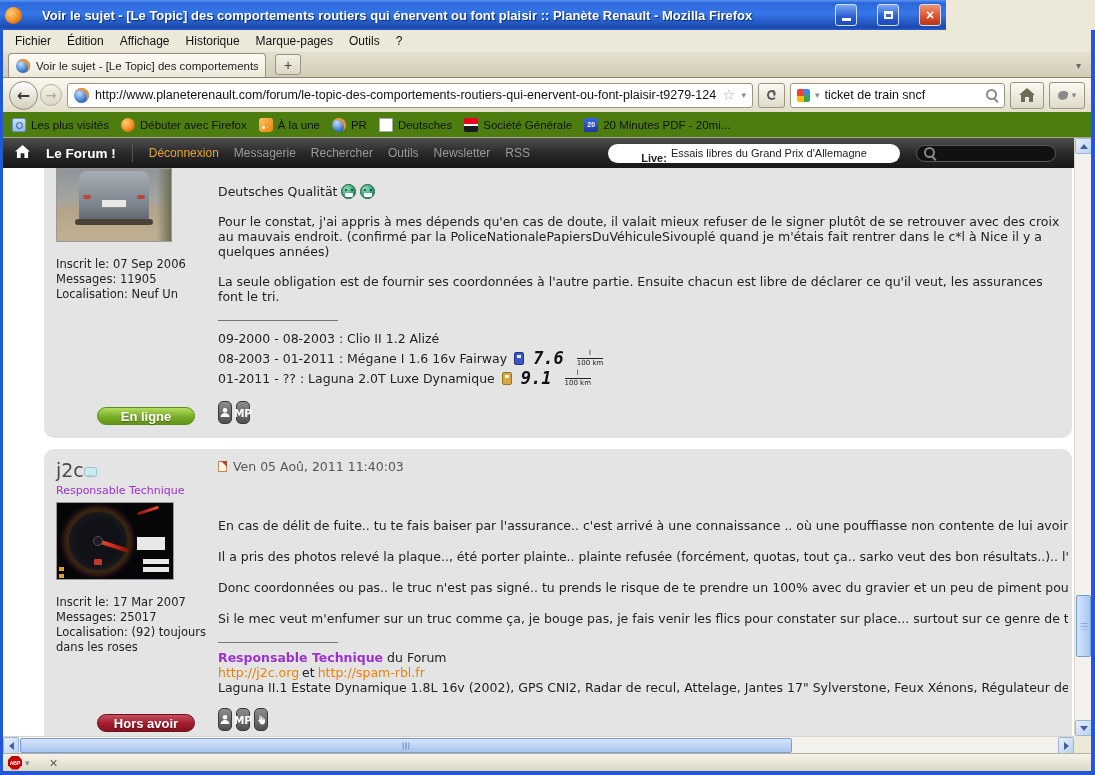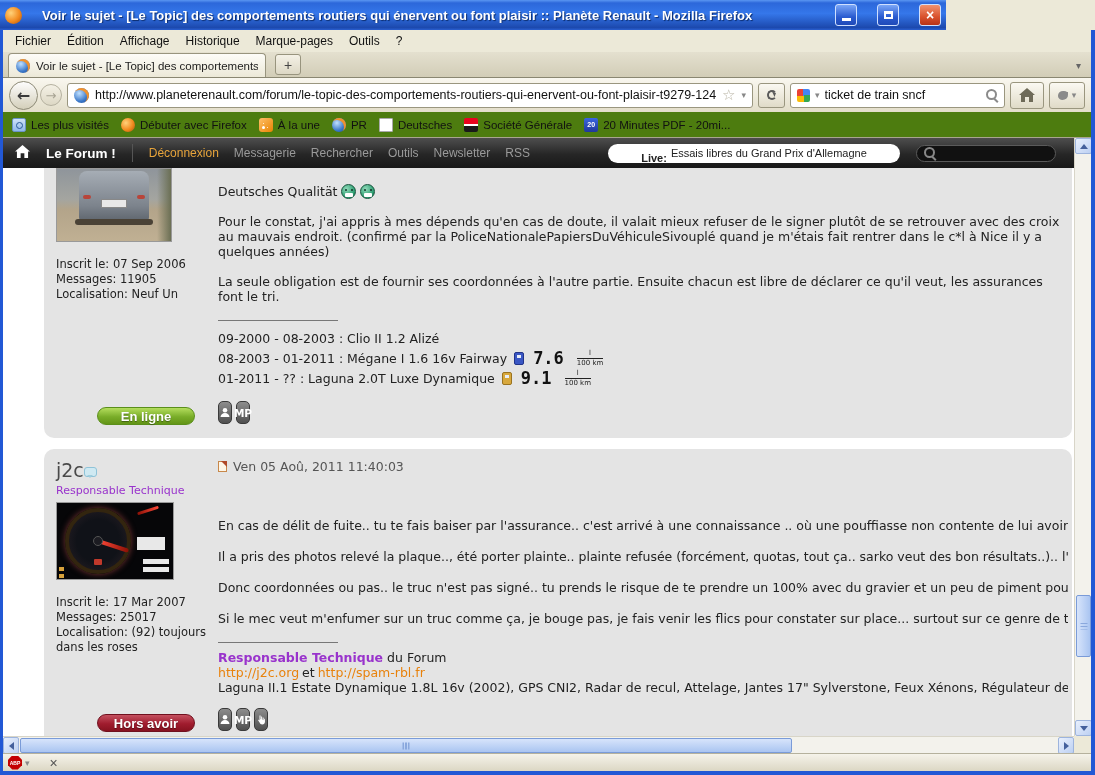--- a/index.html
+++ b/index.html
@@ -128,21 +128,21 @@
   .avatar-box { border:1px solid #999; }
   .para { font-size:12.5px; line-height:15px; margin:0 0 15px; }
   .para.oneline { white-space:nowrap; overflow:hidden; margin:0 0 16px; }
   .body-wrap { padding-top:16px; }
   .sig-sep { width:120px; border-top:1px solid #777; margin:16px 0 7px; }
   .sig-line { display:flex; align-items:center; height:20px; font-size:12.5px; }
   .pump { width:10px; height:13px; border-radius:2px; margin:0 9px 0 7px; position:relative; flex:0 0 auto; }
   .pump.blue { background:#3a57c4; border:1px solid #22348a; }
   .pump.yellow { background:#d8a83c; border:1px solid #9a7320; }
   .pump::after { content:""; position:absolute; left:2px; top:2px; width:4px; height:3px; background:#e8eef8; }
-  .consumption { font-family:"DejaVu Sans Mono",monospace; font-weight:bold; font-size:17px; color:#111; margin-right:13px; }
+  .consumption { font-family:"DejaVu Sans Mono",monospace; font-weight:bold; font-size:17px; color:#111; margin-right:13px;font-style:italic; }
   .unit { display:inline-block; text-align:center; font-size:7px; line-height:7px; color:#222; }
   .unit .u-top { display:block; border-bottom:1px solid #222; padding:0 3px 1px; }
   .unit .u-bot { display:block; padding-top:1px; white-space:nowrap; }
   .btn-row { display:flex; gap:4px; margin-top:13px; padding-bottom:14px; }
   .pbtn { width:14px; height:23px; border-radius:5px; border:1px solid #3a3a3a;
     background:linear-gradient(180deg,#8d8d8d,#505050); display:flex; align-items:center; justify-content:center;
     color:#fff; font-weight:bold; font-size:10.5px; }
   .badge { position:absolute; left:13px; bottom:13px; width:98px; height:18px; border-radius:9px;
     display:flex; align-items:center; justify-content:center; color:#fff; font-weight:bold; font-size:13px;
     font-family:"Liberation Sans",sans-serif; text-shadow:0 1px 1px #0006;margin-left:40px; }

